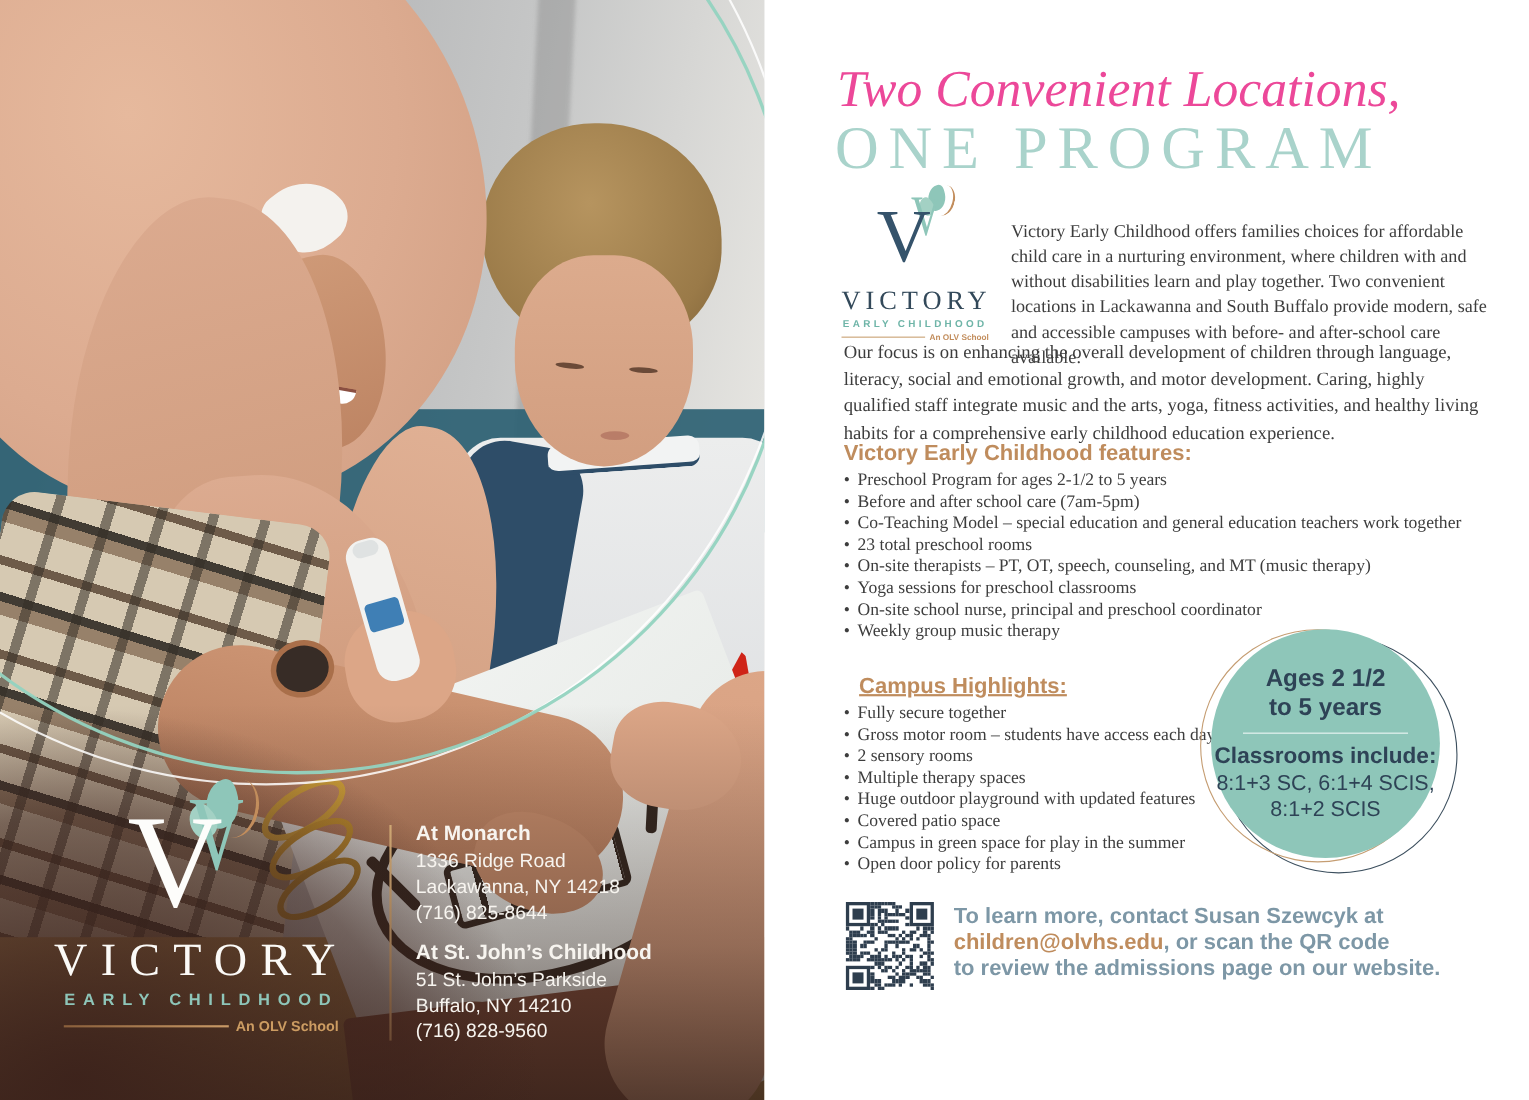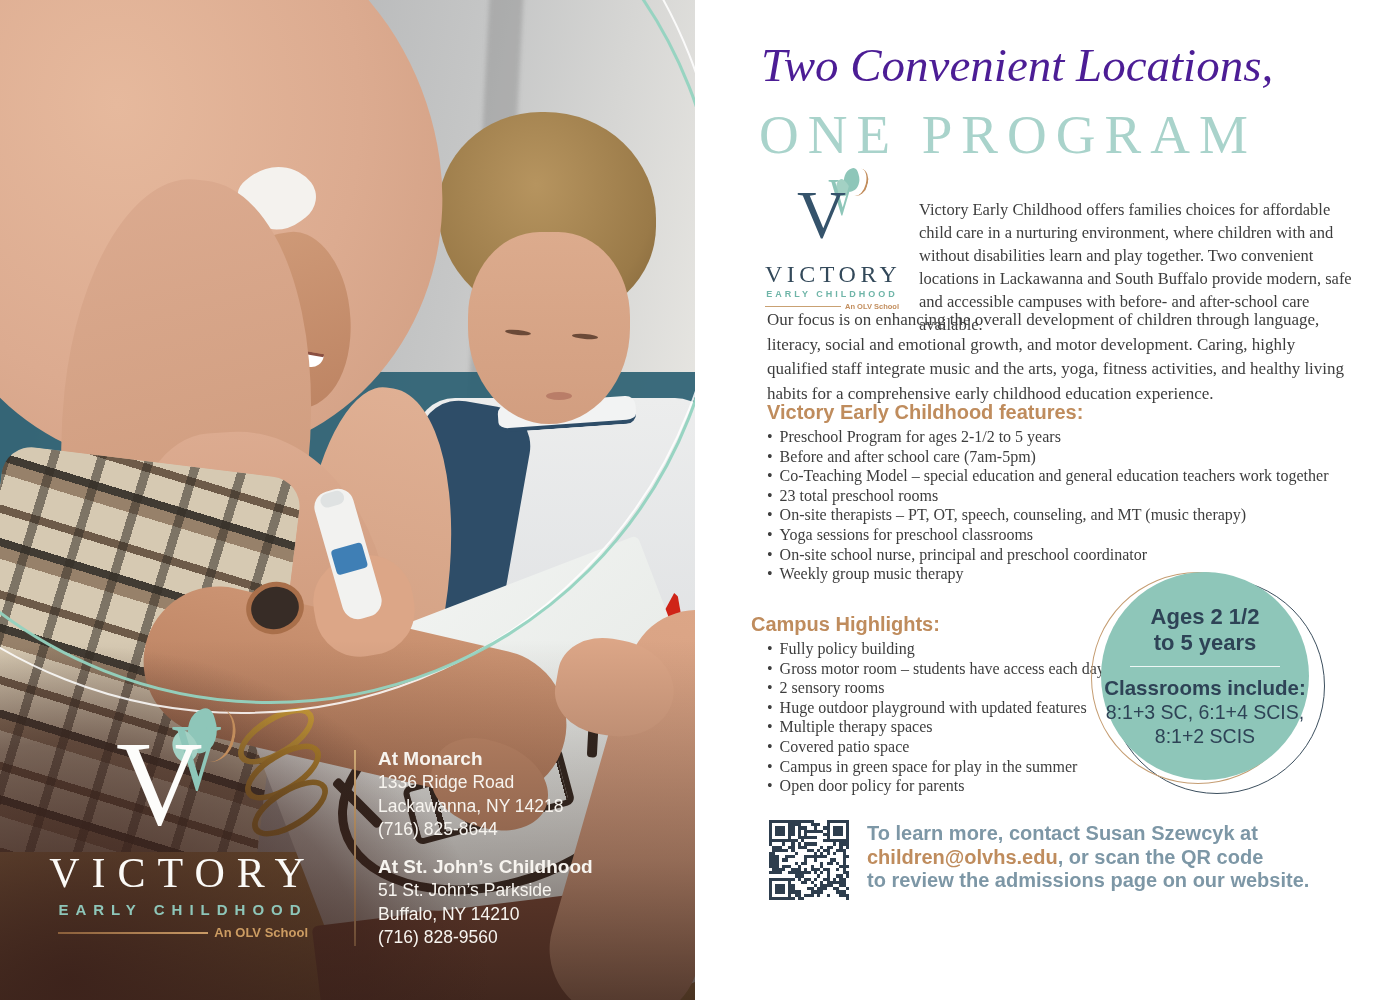--- a/index.html
+++ b/index.html
@@ -92,21 +92,21 @@
 
   
   .loc-rule{position:absolute;left:354px;top:750px;width:2px;height:196px;background:linear-gradient(180deg,#cfa874,#6b4a33);}
   .loc{position:absolute;left:378px;color:#f7f4ef;}
   .loc-1{top:747px;} .loc-2{top:855px;}
   .loc .loc-title{font:700 19px/24px "Liberation Sans",sans-serif;}
   .loc .loc-line{font:400 17.5px/23.5px "Liberation Sans",sans-serif;}
 
   
   .content{position:absolute;left:695px;top:0;width:695px;height:1000px;background:#ffffff;}
-  .title-1{position:absolute;left:66px;top:40px;margin:0;color:#4c1d95;font:italic 400 47px/1.1 "Liberation Serif",serif;white-space:nowrap;}
+  .title-1{position:absolute;left:66px;top:56px;margin:0;color:#ec4899;font:italic 400 47px/1.1 "Liberation Serif",serif;white-space:nowrap;}
   .title-2{position:absolute;left:64px;top:106px;margin:0;color:#a9d3cb;font:400 55px/1.05 "Liberation Serif",serif;letter-spacing:9px;white-space:nowrap;}
 
   .logo-s{position:absolute;left:70px;top:180px;width:134px;text-align:center;}
   .logo-s .vwrap{position:relative;height:76px;width:70px;margin:0 auto;}
   .logo-s .v2{position:absolute;left:26px;top:-8px;color:#8ec6b9;font:400 52px/1 "Liberation Serif",serif;transform:scaleX(.72);}
   .logo-s .v1{position:absolute;left:0;top:0;color:#35536b;font:400 68px/1 "Liberation Serif",serif;}
   .bfly-s{left:36px;top:-12px;width:34px;height:34px;position:absolute;}
   .bfly-s .w1{left:10px;top:1px;width:17px;height:22px;transform:rotate(-18deg);}
   .bfly-s .w2{left:3px;top:12px;width:13px;height:16px;transform:rotate(-42deg);}
   .bfly-s .arcline{left:15px;top:0;width:18px;height:28px;border-right-width:2px;transform:rotate(14deg);}
@@ -114,21 +114,21 @@
   .logo-s .sub{color:#6fb5a8;font:700 9px/1 "Liberation Sans",sans-serif;letter-spacing:3px;margin-top:4px;}
   .logo-s .olv{display:flex;align-items:center;margin-top:4px;}
   .logo-s .olv .rule{flex:1;height:1px;background:#c9a173;margin-right:4px;}
   .logo-s .olv .txt{color:#c28d5c;font:700 7.5px/1 "Liberation Sans",sans-serif;}
 
   .intro{position:absolute;left:208px;top:182px;width:438px;margin:16px;color:#3d3d3d;font:400 16.5px/23px "Liberation Serif",serif;}
   .focus{position:absolute;left:72px;top:308px;width:590px;margin:0;color:#3d3d3d;font:400 17px/24.5px "Liberation Serif",serif;}
 
   .sec-head{position:absolute;margin:0;color:#bf8c5d;font:700 20px/1 "Liberation Sans",sans-serif;}
   .head-features{left:72px;top:402px;}
-  .head-campus{left:56px;top:614px;}
+  .head-campus{left:86px;top:614px;text-decoration:underline;}
   ul.blist{position:absolute;margin:0;padding:0;list-style:none;}
   ul.blist li{white-space:nowrap;color:#3d3d3d;font:400 16px/19.6px "Liberation Serif",serif;}
   ul.blist li::before{content:"•";margin-right:7px;}
   .list-features{left:72px;top:427px;}
   .list-campus{left:72px;top:639px;}
 
   
   .badge{position:absolute;left:392px;top:562px;width:240px;height:236px;}
   .ring{position:absolute;border-radius:50%;}
   .ring-tan{left:4px;top:10px;width:212px;height:210px;border:1.6px solid #c59d72;}
@@ -277,25 +277,25 @@
         <li>Co-Teaching Model – special education and general education teachers work together</li>
         <li>23 total preschool rooms</li>
         <li>On-site therapists – PT, OT, speech, counseling, and MT (music therapy)</li>
         <li>Yoga sessions for preschool classrooms</li>
         <li>On-site school nurse, principal and preschool coordinator</li>
         <li>Weekly group music therapy</li>
       </ul>
 
     <h3 class="sec-head head-campus">Campus Highlights:</h3>
     <ul class="blist list-campus">
-        <li>Fully policy building</li>
+        <li>Fully secure together</li>
         <li>Gross motor room – students have access each day</li>
         <li>2 sensory rooms</li>
+        <li>Multiple therapy spaces</li>
         <li>Huge outdoor playground with updated features</li>
-        <li>Multiple therapy spaces</li>
         <li>Covered patio space</li>
         <li>Campus in green space for play in the summer</li>
         <li>Open door policy for parents</li>
       </ul>
 
     <div class="badge">
       <div class="ring ring-navy"></div>
       <div class="ring ring-tan"></div>
       <div class="badge-fill"></div>
       <div class="badge-inner">

